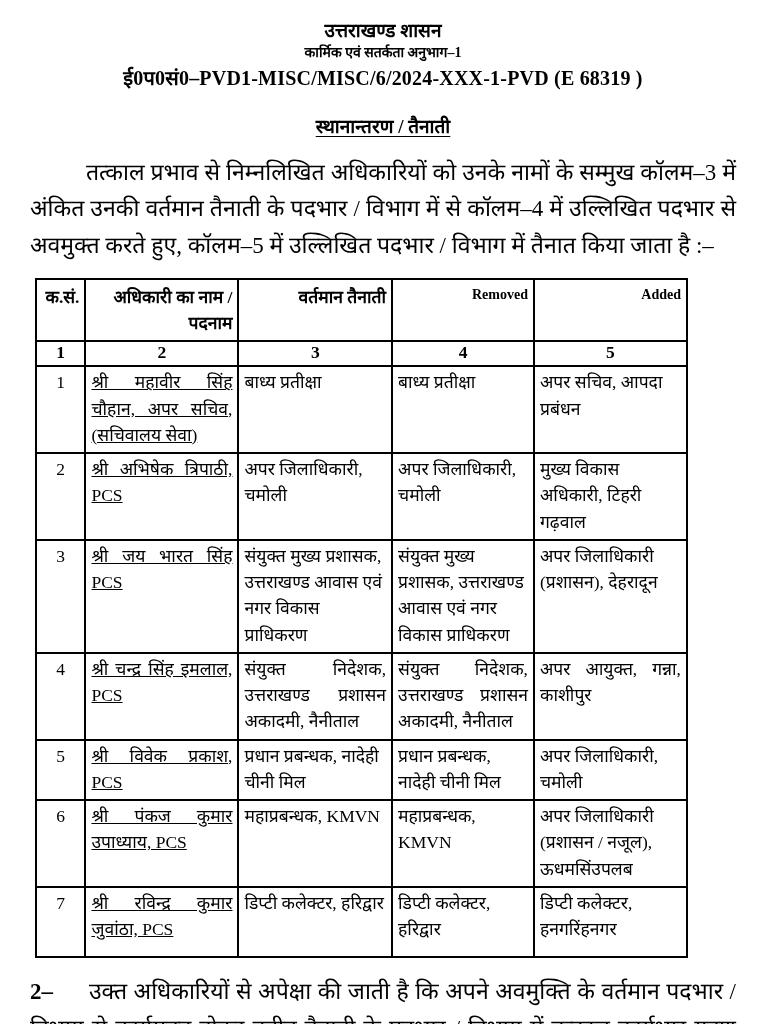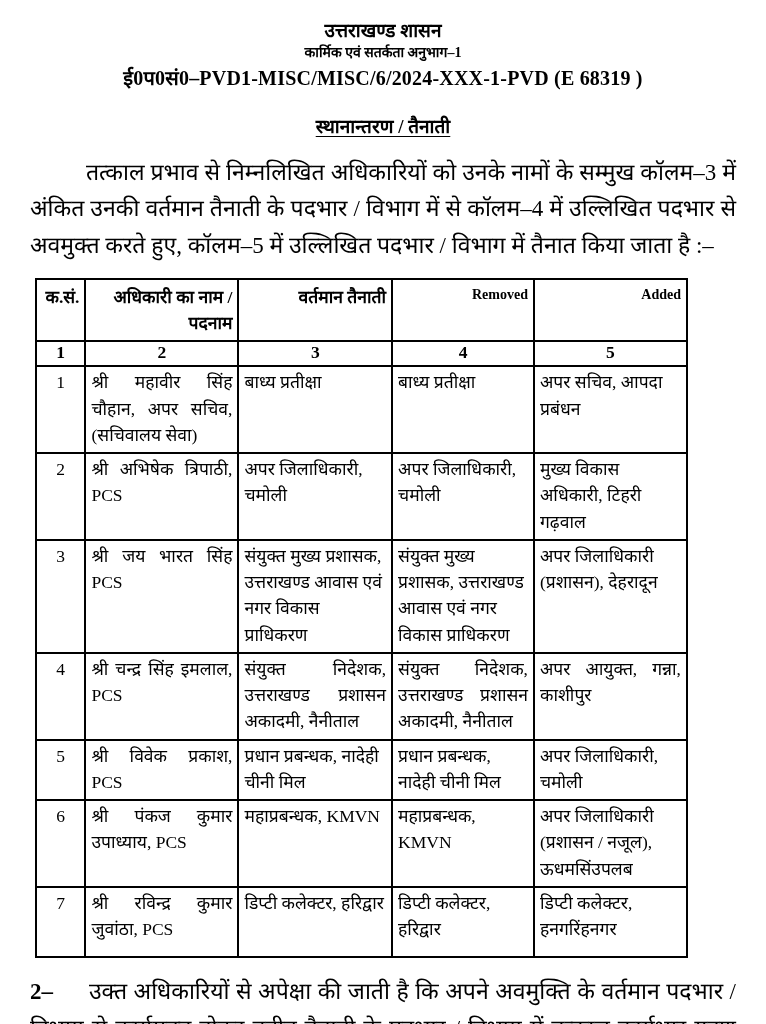--- a/index.html
+++ b/index.html
@@ -64,21 +64,21 @@
     font-weight: bold;
     padding: 0 5px 1px 5px;
     line-height: 1.25;
   }
   .col-sn      { width: 7.6%; }
   .col-name    { width: 23.5%; }
   .col-current { width: 23.6%; }
   .col-removed { width: 21.8%; }
   .col-added   { width: 23.5%; }
   .cell-sn      { text-align: center; }
-  .cell-name    { text-align: justify; }
+  .cell-name    { text-align: justify; text-decoration: underline; }
   .cell-current, .cell-removed, .cell-added { }
   tbody tr:nth-child(1) td { height: 75px; }
   tbody tr:nth-child(2) td { height: 70px; }
   tbody tr:nth-child(3) td { height: 95px; }
   tbody tr:nth-child(5) td { height: 60px; }
   tbody tr:nth-child(6) td { height: 70px; }
   tbody tr:nth-child(7) td { height: 70px; }
   tbody tr:nth-child(4) td.cell-current,
   tbody tr:nth-child(4) td.cell-removed,
   tbody tr:nth-child(4) td.cell-added { text-align: justify; }

